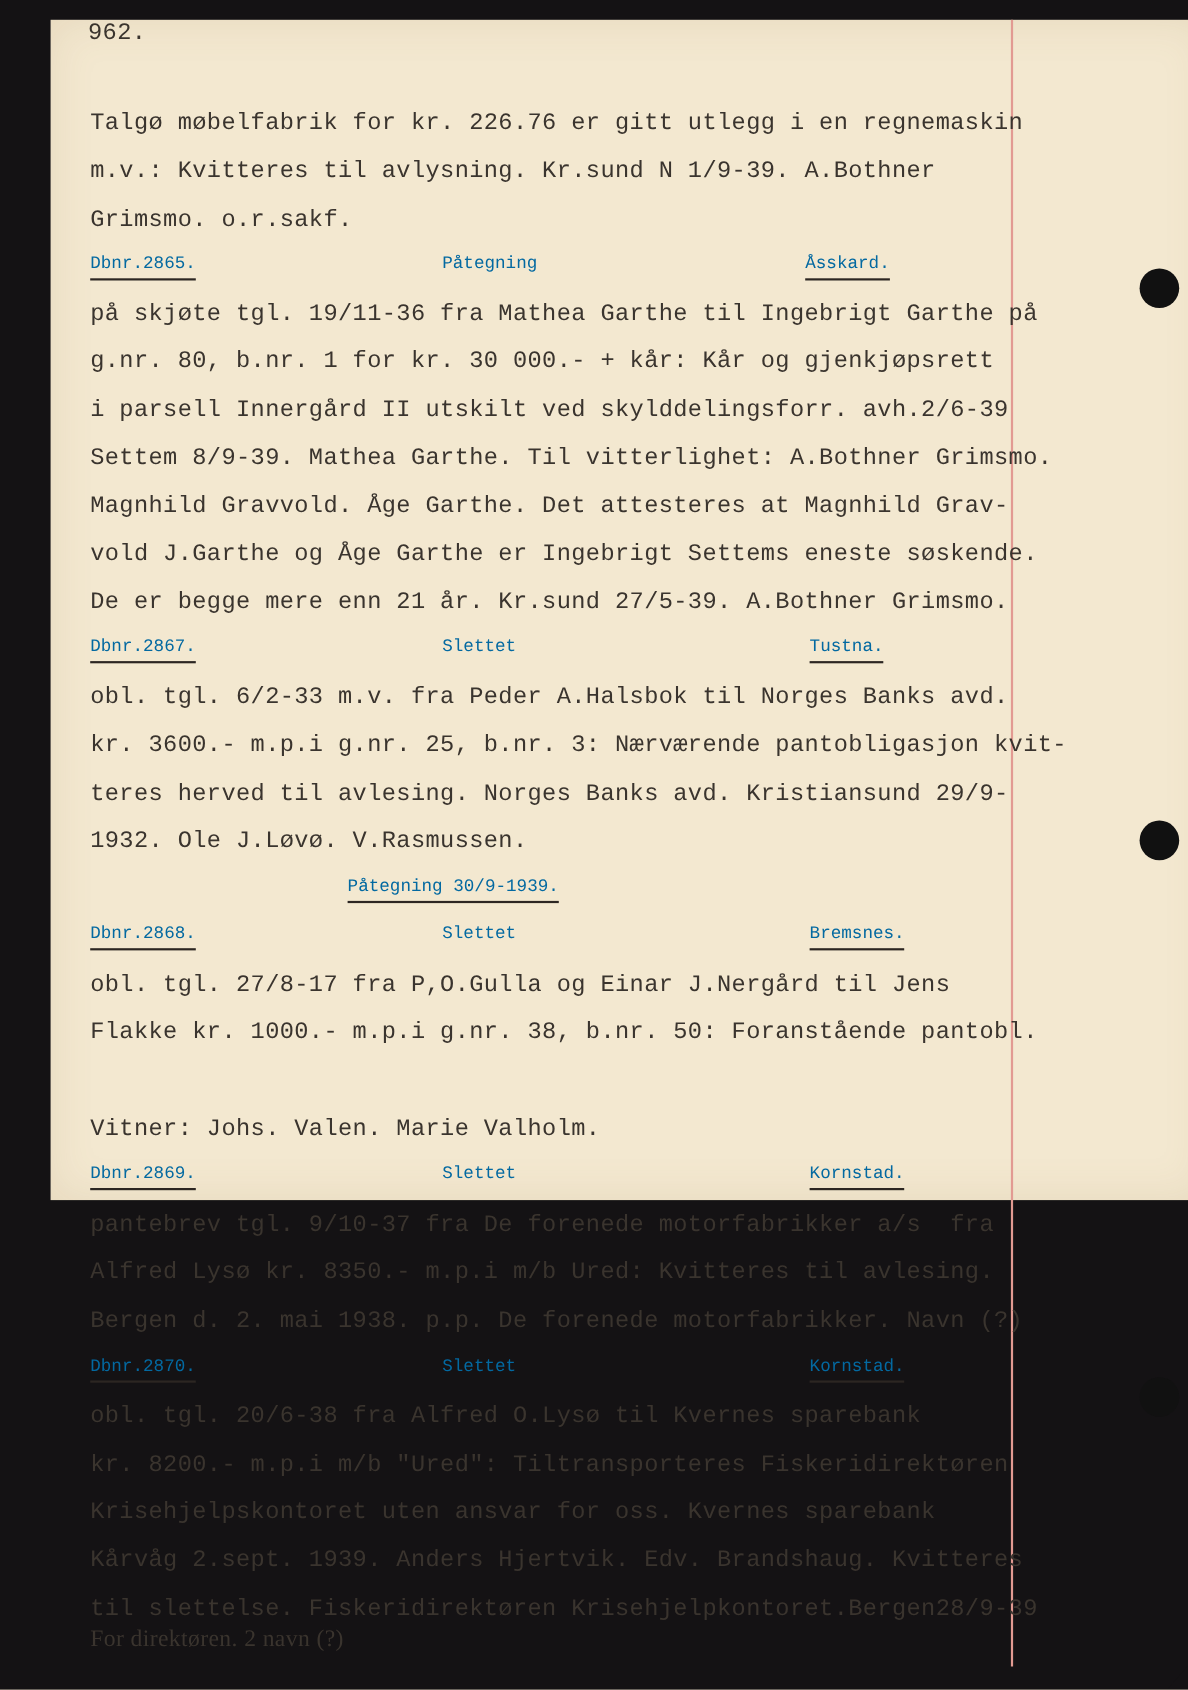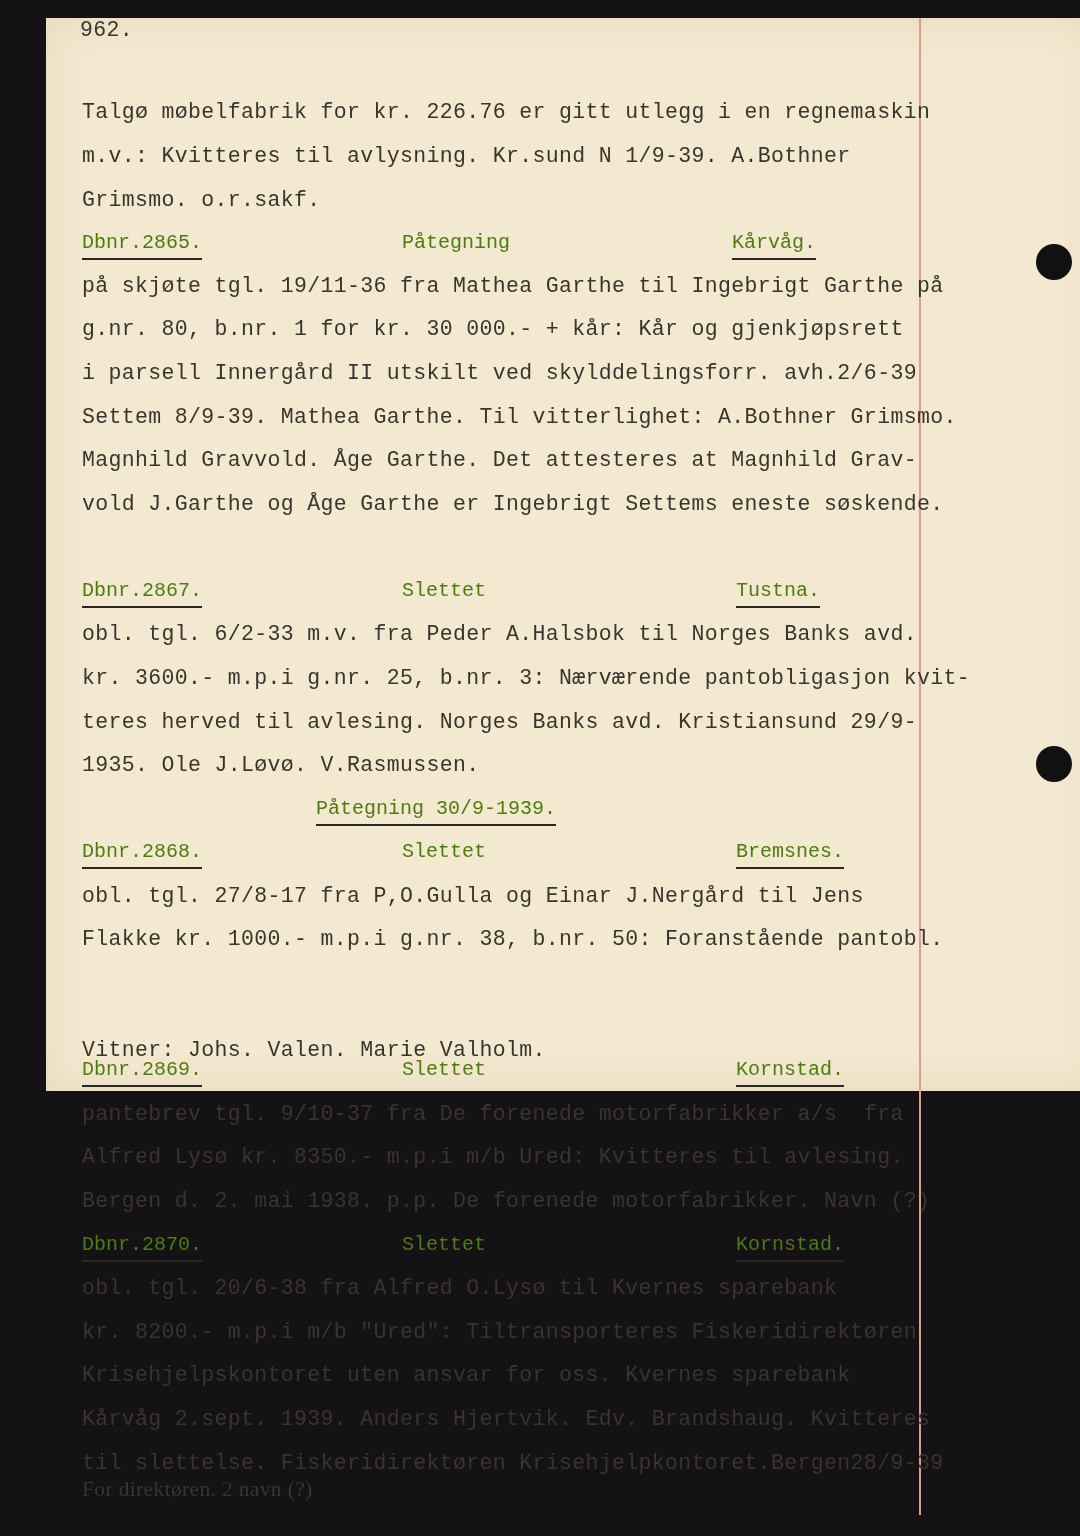--- a/index.html
+++ b/index.html
@@ -27,21 +27,21 @@
   .hole {
     position: absolute; width: 36px; height: 36px; border-radius: 50%;
     background: #111;
   }
   .line {
     position: absolute; left: 36px; white-space: pre;
     font-size: 21.5px; letter-spacing: 0.35px; color: #3a342e;
   }
   .entry-head { position: absolute; left: 0; width: 1052px; height: 30px; }
   .dbnr, .loc, .act, .sub {
-    position: absolute; white-space: pre; font-size: 20px; color: #4d7c0f;
+    position: absolute; white-space: pre; font-size: 16px; color: #0369a1;
   }
   .dbnr { left: 36px; }
   .u { border-bottom: 2.5px solid #2c2622; padding-bottom: 4px; }
 </style>
 </head>
 <body>
 
 <div class="paper">
   <div class="margin-line"></div>
   <div class="hole" style="left:990px; top:226px;"></div>
@@ -50,51 +50,52 @@
 
   <div class="line" style="top:0px; left:34px;">962.</div>
 
   <div class="line" style="top:82px;">Talgø møbelfabrik for kr. 226.76 er gitt utlegg i en regnemaskin</div>
   <div class="line" style="top:126px;">m.v.: Kvitteres til avlysning. Kr.sund N 1/9-39. A.Bothner</div>
   <div class="line" style="top:170px;">Grimsmo. o.r.sakf.</div>
 
   <div class="entry-head" style="top:213px;">
     <span class="dbnr u">Dbnr.2865.</span>
     <span class="act" style="left:356px;">Påtegning</span>
-    <span class="loc u" style="left:686px;">Kårvåg.</span>
+    <span class="loc u" style="left:686px;">Åsskard.</span>
   </div>
   <div class="line" style="top:256px;">på skjøte tgl. 19/11-36 fra Mathea Garthe til Ingebrigt Garthe på</div>
   <div class="line" style="top:299px;">g.nr. 80, b.nr. 1 for kr. 30 000.- + kår: Kår og gjenkjøpsrett</div>
   <div class="line" style="top:343px;">i parsell Innergård II utskilt ved skylddelingsforr. avh.2/6-39</div>
   <div class="line" style="top:387px;">Settem 8/9-39. Mathea Garthe. Til vitterlighet: A.Bothner Grimsmo.</div>
   <div class="line" style="top:474px;">vold J.Garthe og Åge Garthe er Ingebrigt Settems eneste søskende.</div>
   <div class="line" style="top:430px;">Magnhild Gravvold. Åge Garthe. Det attesteres at Magnhild Grav-</div>
+  <div class="line" style="top:518px;">De er begge mere enn 21 år. Kr.sund 27/5-39. A.Bothner Grimsmo.</div>
 
   <div class="entry-head" style="top:561px;">
     <span class="dbnr u">Dbnr.2867.</span>
     <span class="act" style="left:356px;">Slettet</span>
     <span class="loc u" style="left:690px;">Tustna.</span>
   </div>
   <div class="line" style="top:604px;">obl. tgl. 6/2-33 m.v. fra Peder A.Halsbok til Norges Banks avd.</div>
   <div class="line" style="top:648px;">kr. 3600.- m.p.i g.nr. 25, b.nr. 3: Nærværende pantobligasjon kvit-</div>
   <div class="line" style="top:692px;">teres herved til avlesing. Norges Banks avd. Kristiansund 29/9-</div>
-  <div class="line" style="top:735px;">1935. Ole J.Løvø. V.Rasmussen.</div>
+  <div class="line" style="top:735px;">1932. Ole J.Løvø. V.Rasmussen.</div>
 
   <div class="entry-head" style="top:779px;">
     <span class="sub u" style="left:270px;">Påtegning 30/9-1939.</span>
   </div>
 
   <div class="entry-head" style="top:822px;">
     <span class="dbnr u">Dbnr.2868.</span>
     <span class="act" style="left:356px;">Slettet</span>
     <span class="loc u" style="left:690px;">Bremsnes.</span>
   </div>
   <div class="line" style="top:866px;">obl. tgl. 27/8-17 fra P,O.Gulla og Einar J.Nergård til Jens</div>
   <div class="line" style="top:909px;">Flakke kr. 1000.- m.p.i g.nr. 38, b.nr. 50: Foranstående pantobl.</div>
-  <div class="line" style="top:1020px;">Vitner: Johs. Valen. Marie Valholm.</div>
+  <div class="line" style="top:997px;">Vitner: Johs. Valen. Marie Valholm.</div>
 
   <div class="entry-head" style="top:1040px;">
     <span class="dbnr u">Dbnr.2869.</span>
     <span class="act" style="left:356px;">Slettet</span>
     <span class="loc u" style="left:690px;">Kornstad.</span>
   </div>
   <div class="line" style="top:1084px;">pantebrev tgl. 9/10-37 fra De forenede motorfabrikker a/s  fra</div>
   <div class="line" style="top:1127px;">Alfred Lysø kr. 8350.- m.p.i m/b Ured: Kvitteres til avlesing.</div>
   <div class="line" style="top:1171px;">Bergen d. 2. mai 1938. p.p. De forenede motorfabrikker. Navn (?)</div>
 

